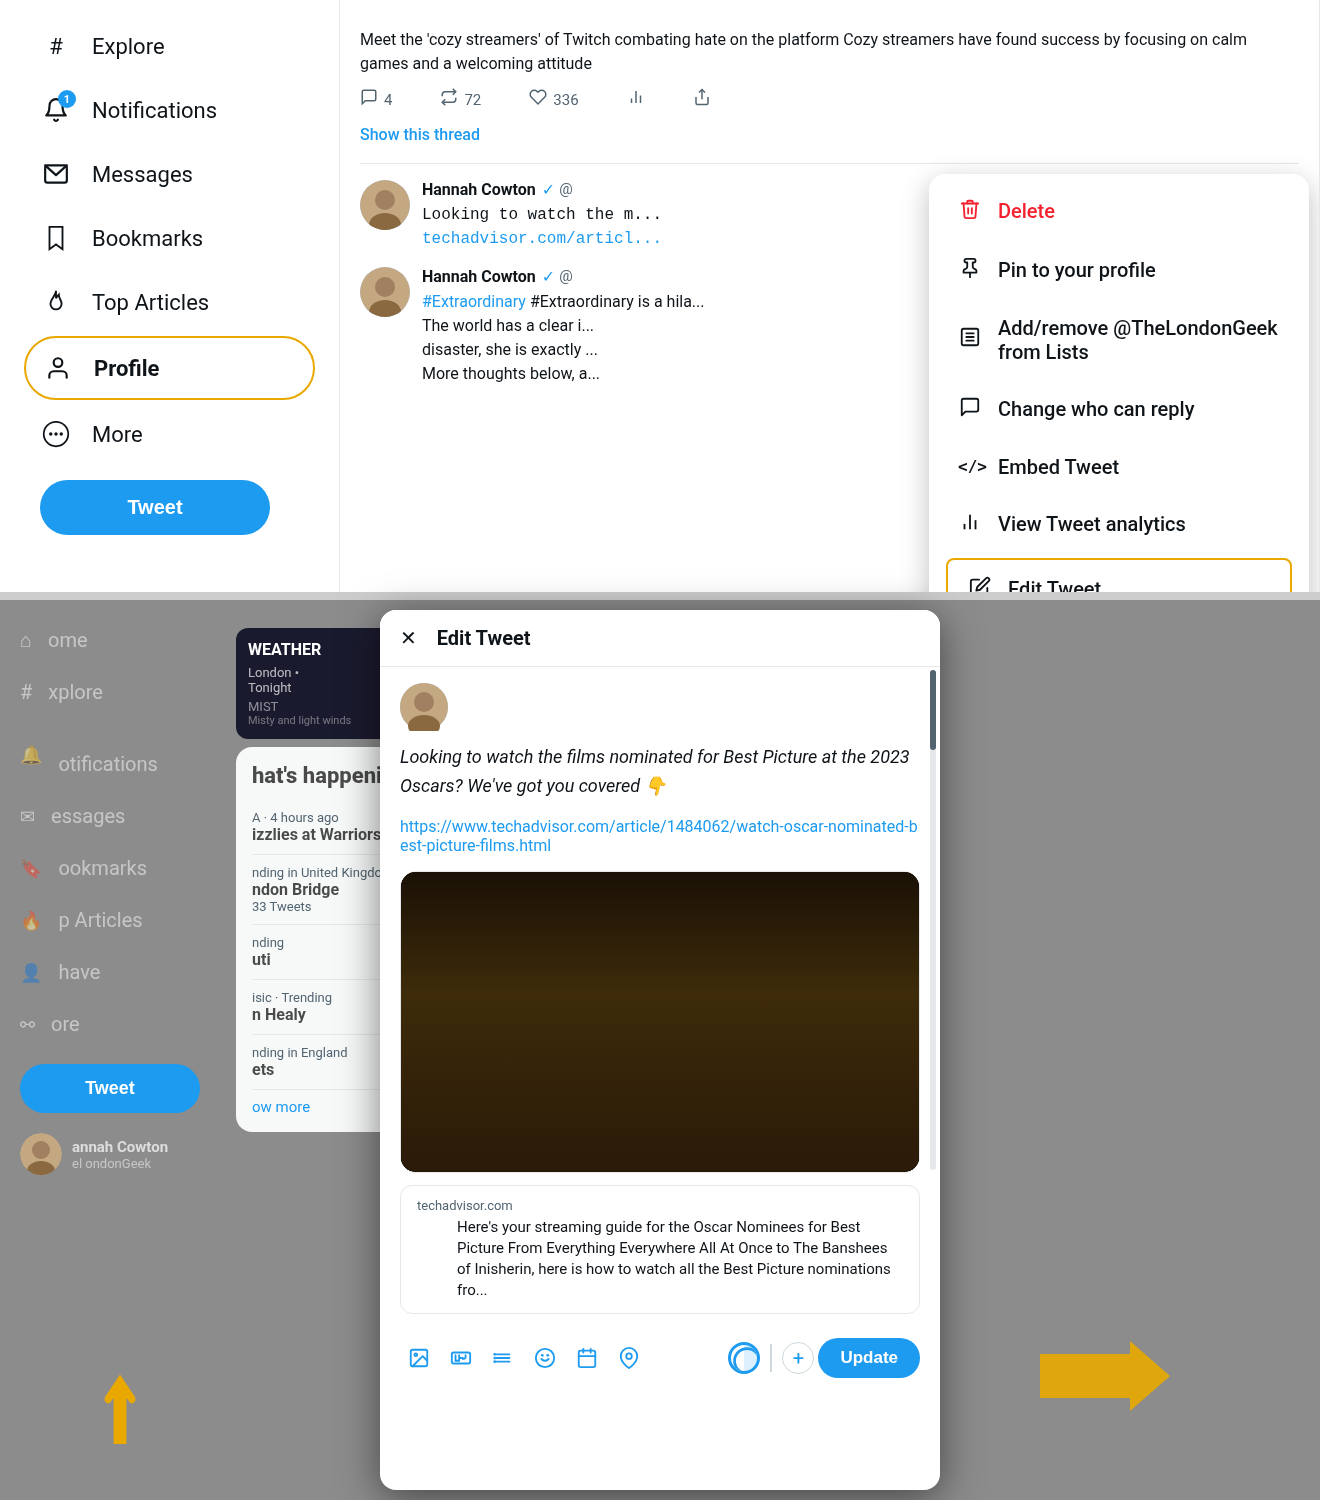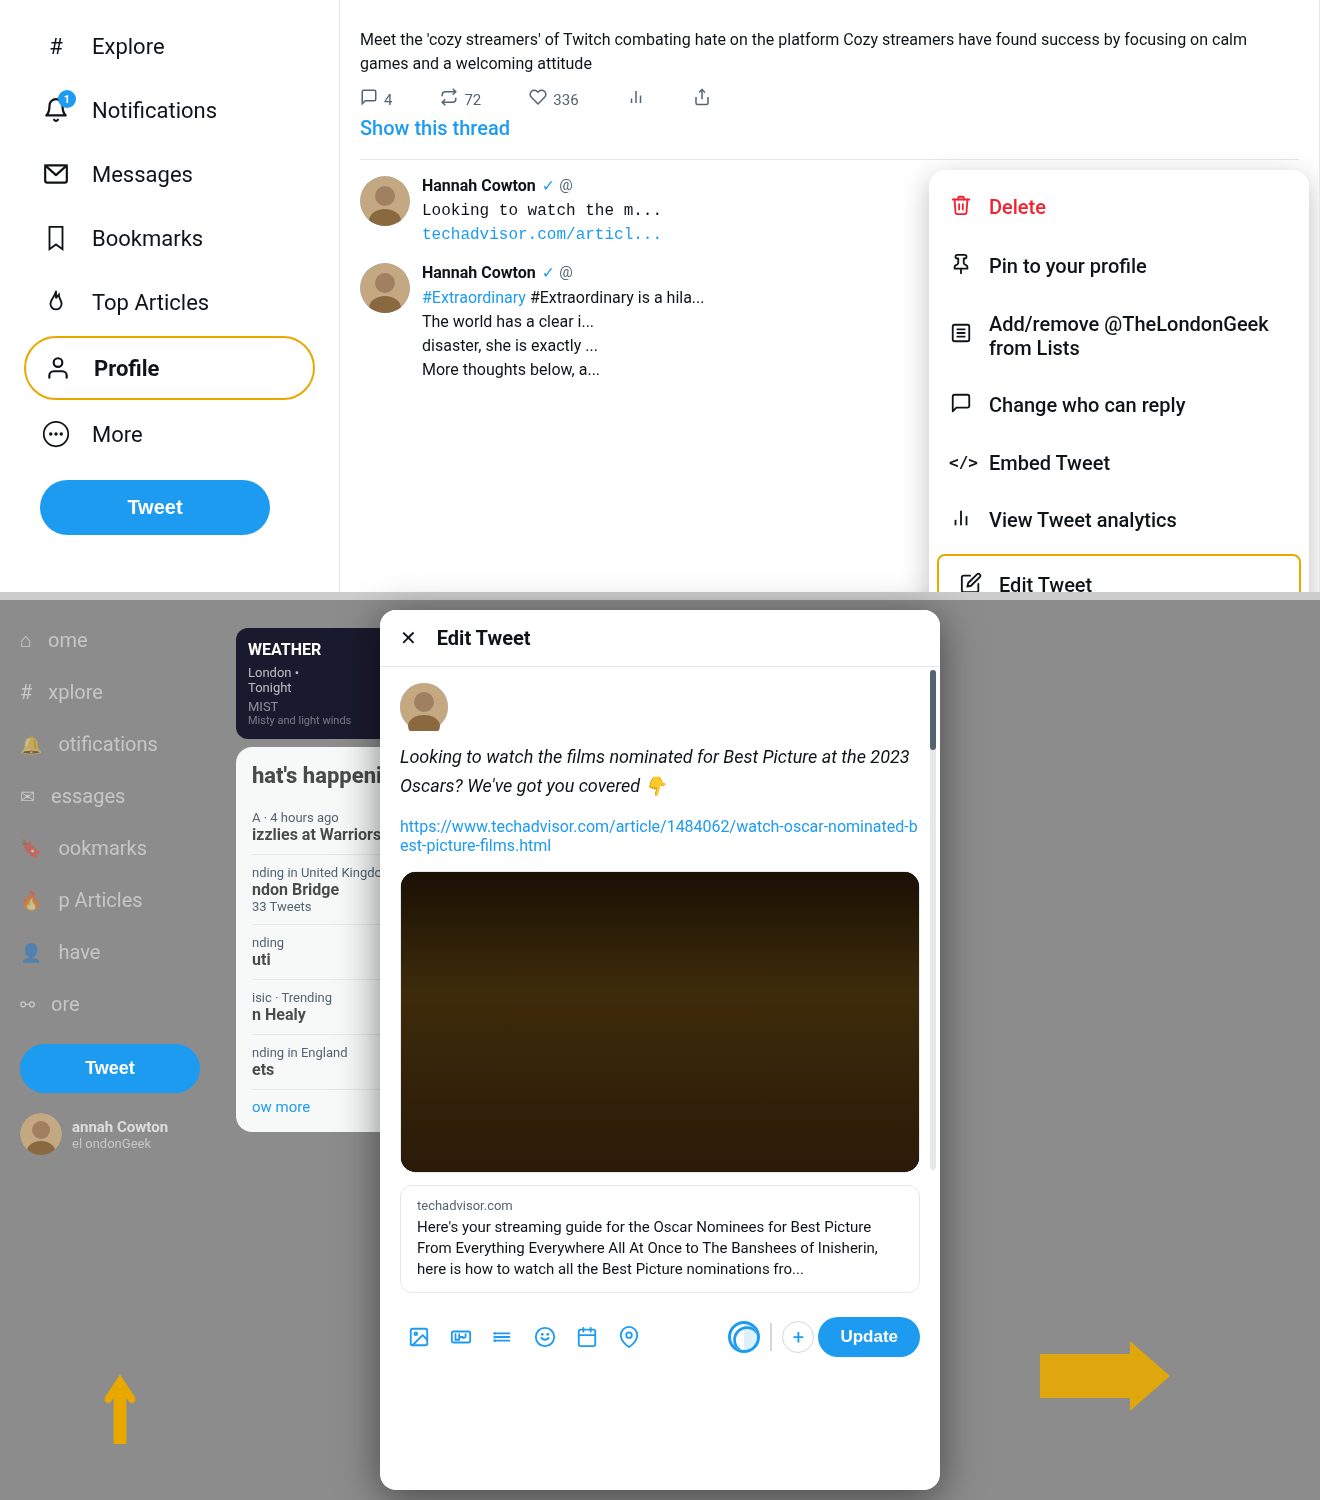--- a/index.html
+++ b/index.html
@@ -117,23 +117,24 @@
       font-size: 15px;
     }
     .tweet-action {
       display: flex;
       align-items: center;
       gap: 6px;
       cursor: pointer;
     }
     .show-thread {
       color: #1d9bf0;
-      font-size: 20px;
+      font-size: 16px;
       font-weight: 500;
       cursor: pointer;
+      margin-top: 10px;
     }
 
     
     .tweet-with-menu {
       display: flex;
       padding: 16px 0 0 0;
       position: relative;
     }
     .tweet-avatar {
       width: 50px;
@@ -182,21 +183,21 @@
     
     .context-menu {
       position: absolute;
       right: -10px;
       top: 10px;
       background: #fff;
       border-radius: 16px;
       box-shadow: 0 8px 28px rgba(0,0,0,0.25);
       width: 380px;
       z-index: 100;
-      padding: 8px 0;
+      padding: 8px 9px;
     }
     .context-menu-item {
       display: flex;
       align-items: center;
       gap: 16px;
       padding: 16px 20px;
       font-size: 20px;
       color: #0f1419;
       cursor: pointer;
       font-weight: 500;
@@ -393,20 +394,21 @@
     }
     .modal-source-domain {
       font-size: 13px;
       color: #536471;
       margin-bottom: 4px;
     }
     .modal-source-desc {
       font-size: 15px;
       color: #0f1419;
       line-height: 1.4;
+      margin-left: 40px;
     }
     .modal-reply-row {
       display: flex;
       align-items: center;
       gap: 8px;
       color: #1d9bf0;
       font-size: 15px;
       padding: 10px 0;
       border-top: 1px solid #e5e7eb;
       border-bottom: 1px solid #e5e7eb;
@@ -818,21 +820,21 @@
     <div class="nav-item-bottom">
       <span style="font-size:20px; color:rgba(255,255,255,0.5);">⌂</span>
       <span style="color:rgba(255,255,255,0.5);">ome</span>
     </div>
     <div class="nav-item-bottom">
       <span style="font-size:20px; color:rgba(255,255,255,0.5);">#</span>
       <span style="color:rgba(255,255,255,0.5);">xplore</span>
     </div>
     <div class="nav-item-bottom">
       <span style="font-size:18px; color:rgba(255,255,255,0.5);">🔔</span>
-      <span style="color:rgba(255,255,255,0.5);">otifications</span>
+      <span style="color:rgba(255,255,255,0.5);margin-top:20px;">otifications</span>
     </div>
     <div class="nav-item-bottom">
       <span style="font-size:18px; color:rgba(255,255,255,0.5);">✉</span>
       <span style="color:rgba(255,255,255,0.5);">essages</span>
     </div>
     <div class="nav-item-bottom">
       <span style="font-size:18px; color:rgba(255,255,255,0.5);">🔖</span>
       <span style="color:rgba(255,255,255,0.5);">ookmarks</span>
     </div>
     <div class="nav-item-bottom">

